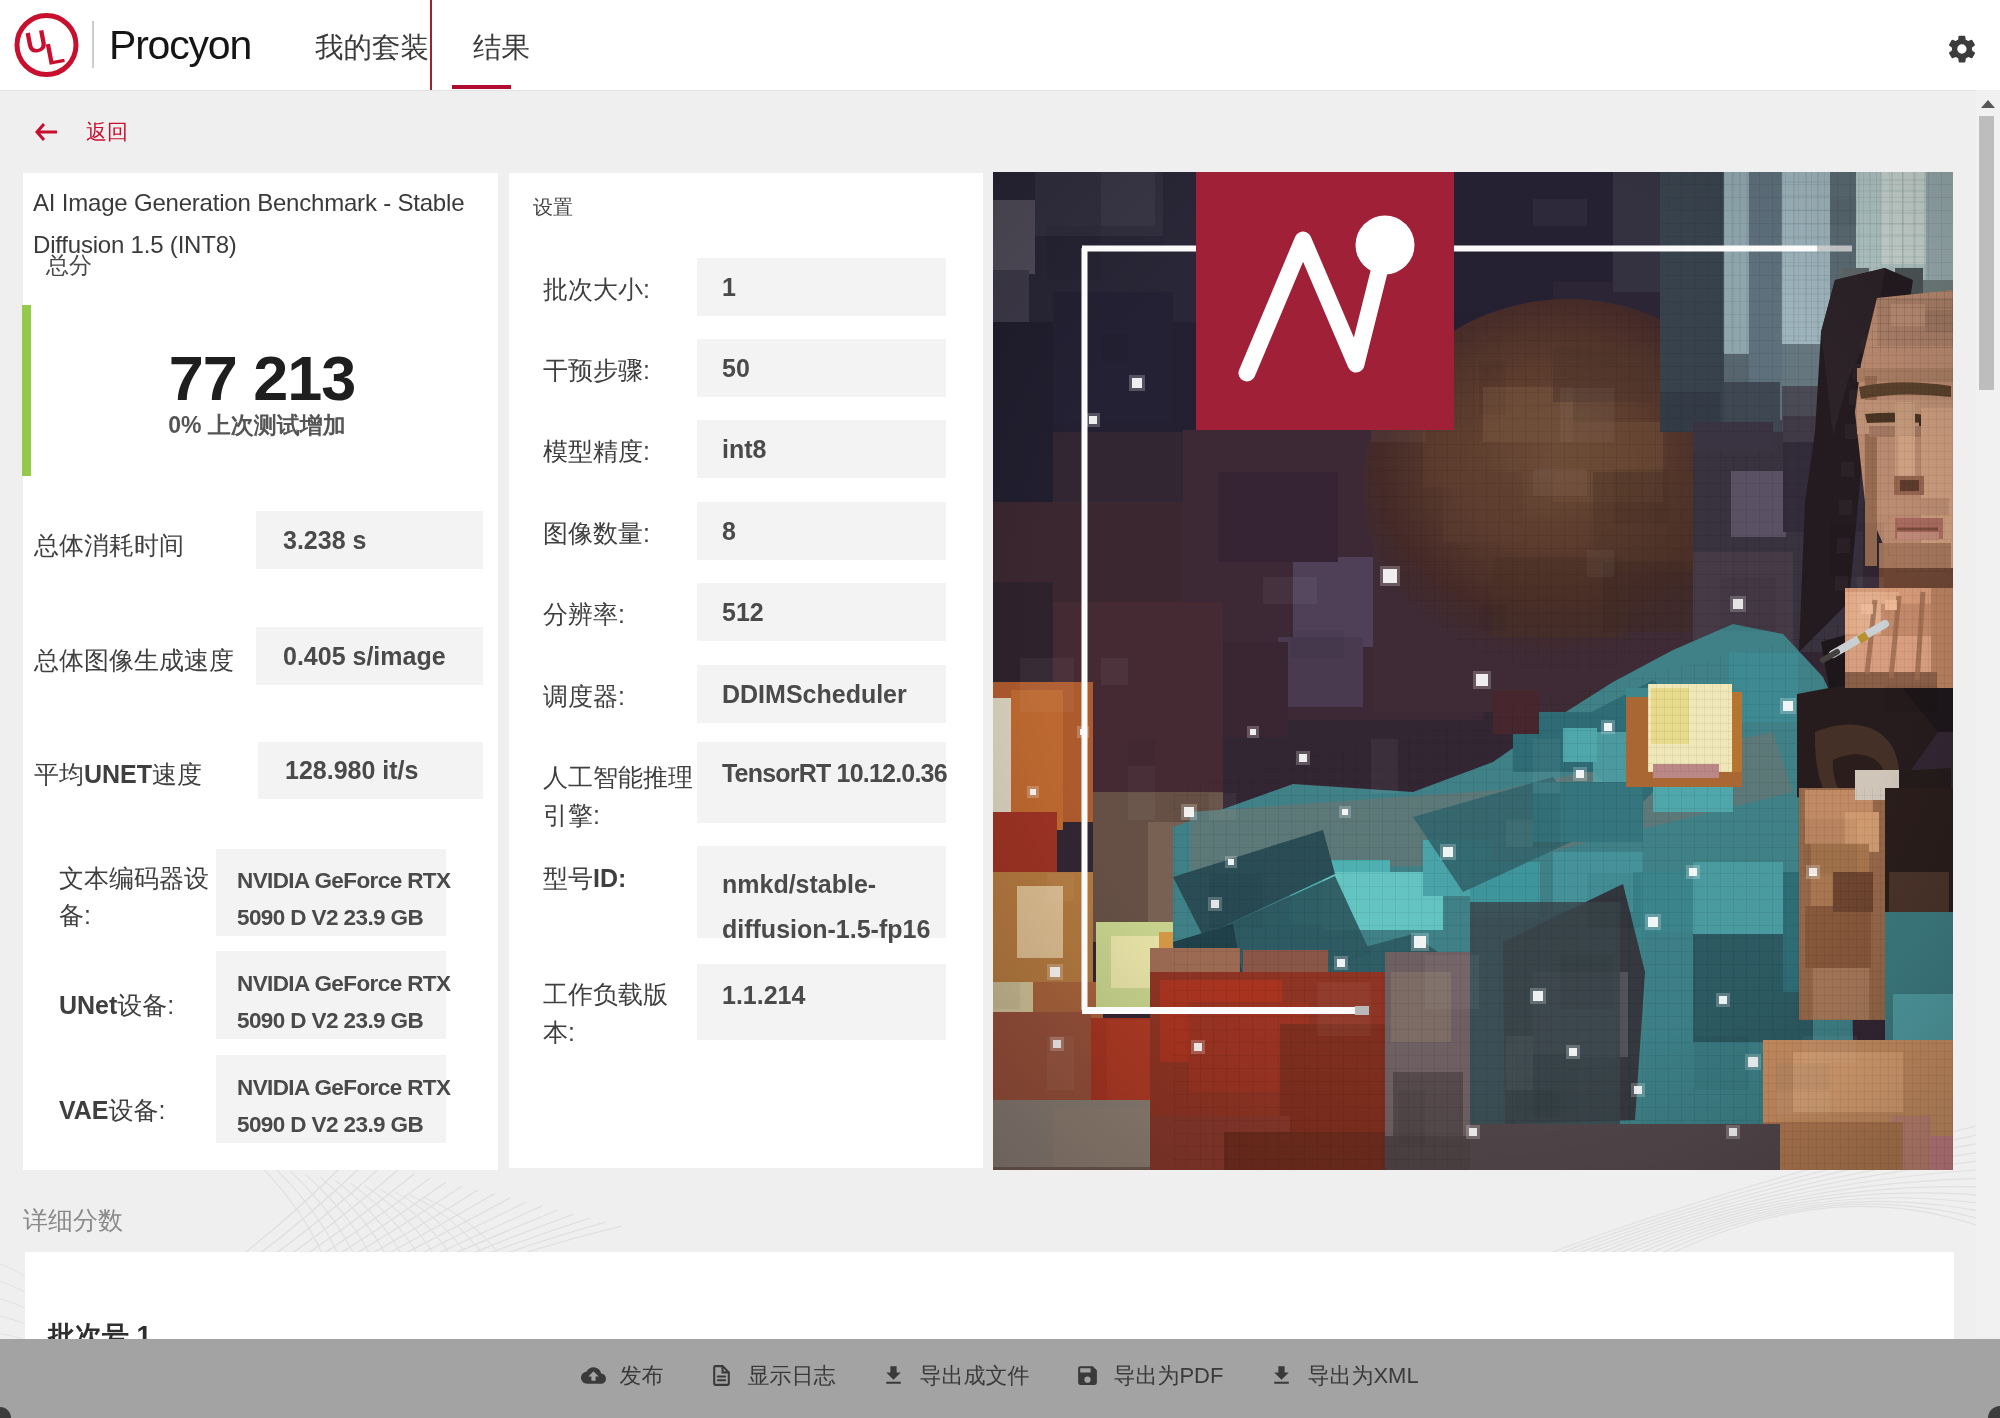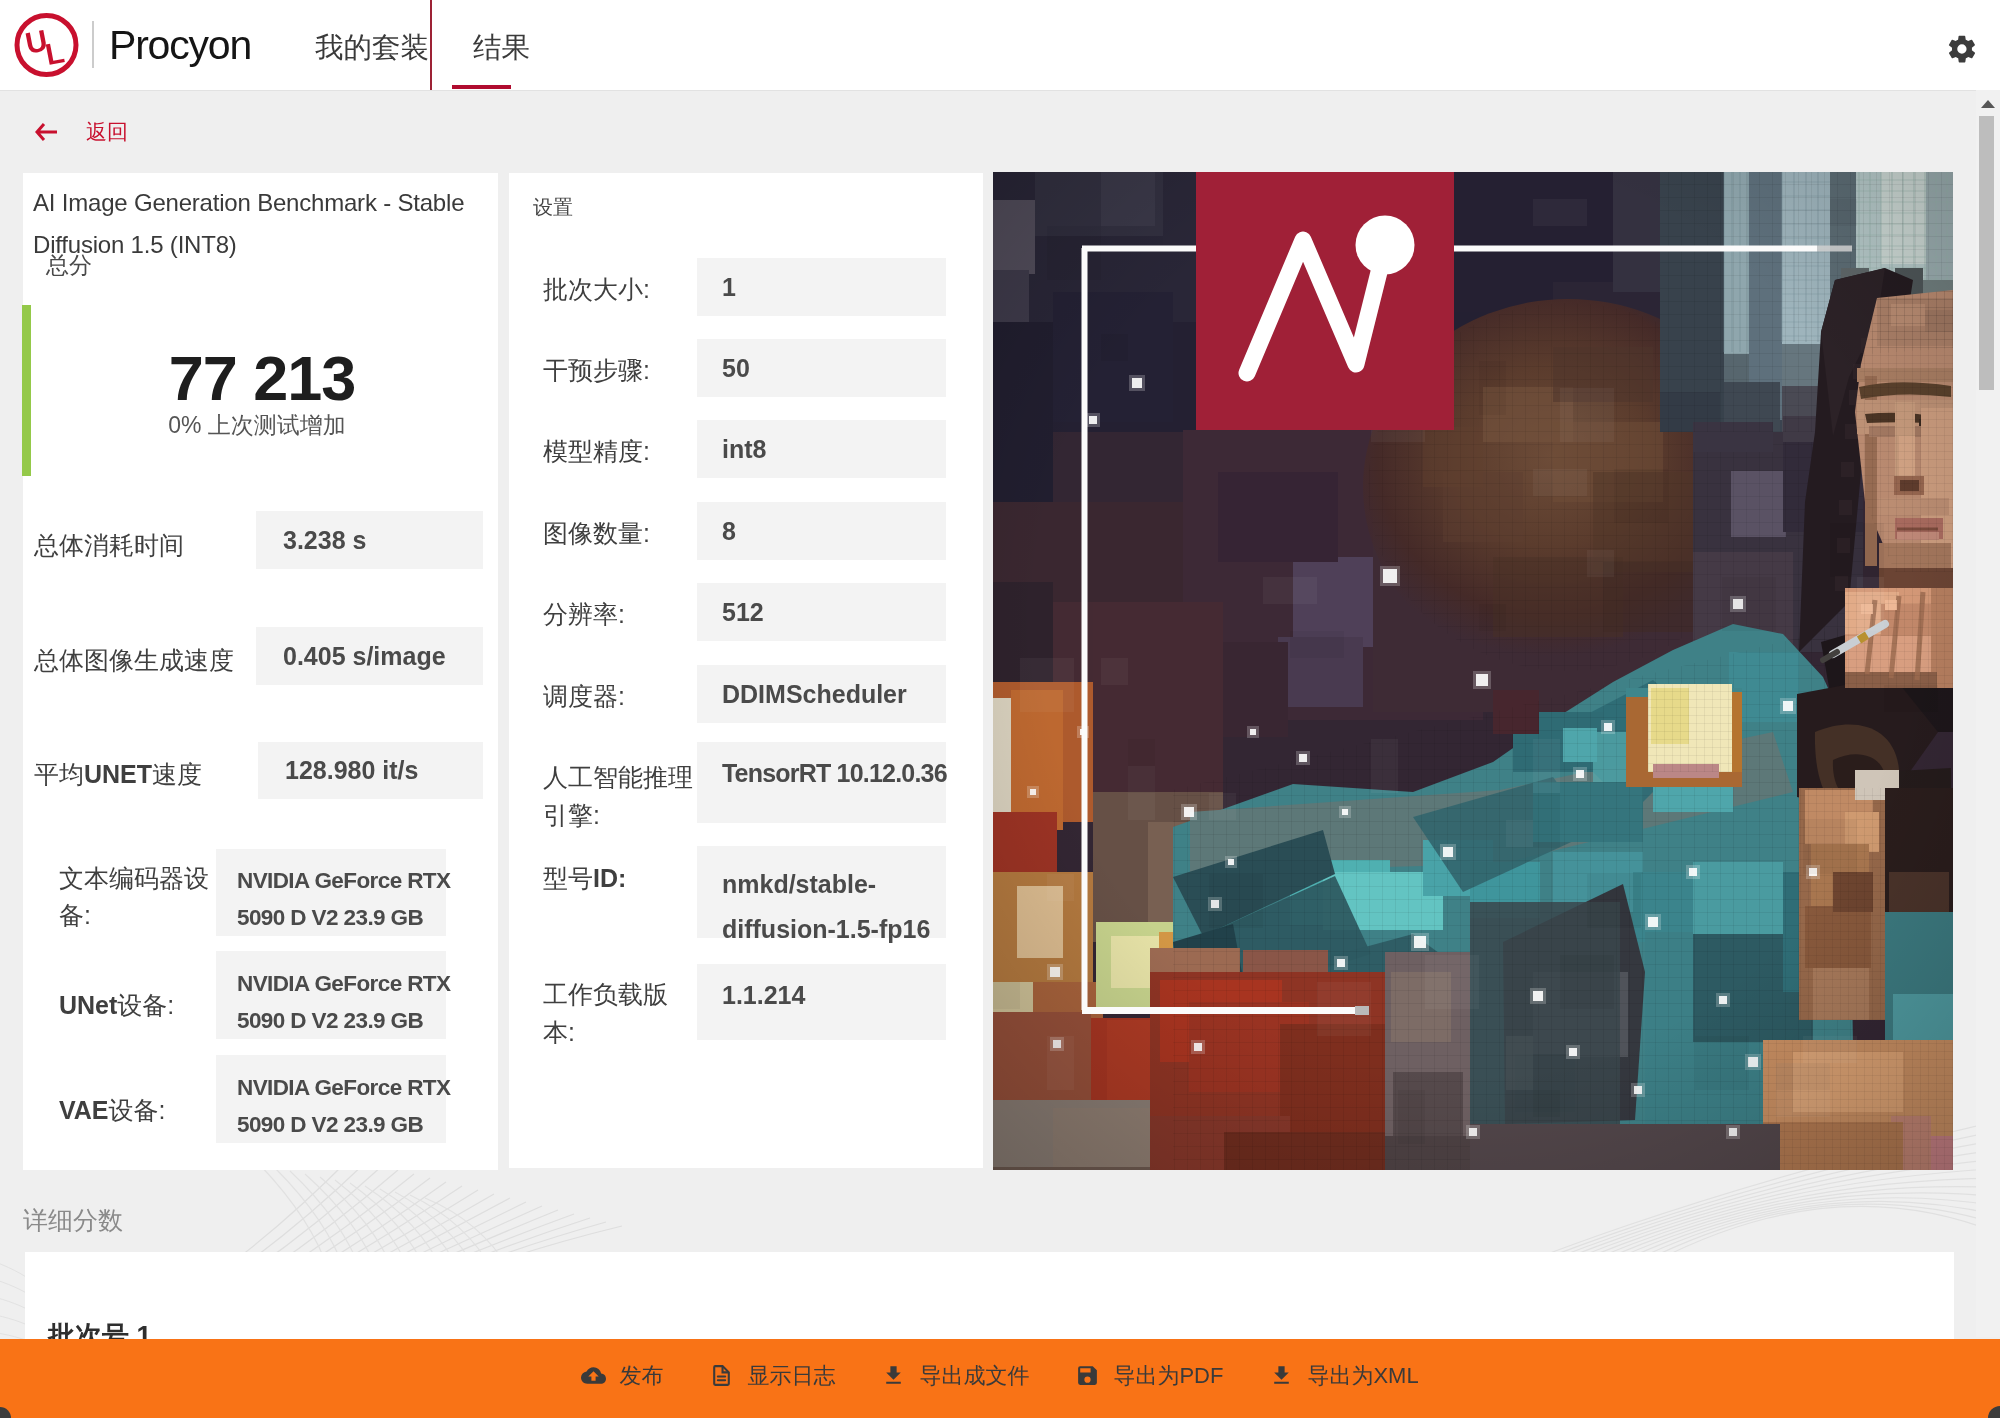--- a/index.html
+++ b/index.html
@@ -21,30 +21,30 @@
 .card{position:absolute;background:#fff;}
 #card1{left:23px;top:173px;width:475px;height:997px;}
 #card2{left:509px;top:173px;width:474px;height:995px;}
 #card3{left:25px;top:1252px;width:1929px;height:92px;}
 .vbox{position:absolute;background:#f3f3f3;color:#4a4a4a;font-weight:bold;font-size:25px;}
 .lbl{position:absolute;color:#3f3f3f;font-size:25px;}
 #title1{position:absolute;left:33px;top:182px;width:460px;font-size:24px;line-height:42px;color:#3a3a3a;letter-spacing:-0.2px;}
 #zongfen{position:absolute;left:46px;top:250px;font-size:23px;color:#4a4a4a;}
 #gbar{position:absolute;left:22px;top:305px;width:9px;height:171px;background:#94c949;}
 #score{position:absolute;left:36px;top:342px;width:452px;text-align:center;font-size:63px;font-weight:bold;color:#1e1e1e;letter-spacing:-1px;}
-#scoresub{position:absolute;left:31px;top:410px;width:452px;text-align:center;font-size:23px;color:#555;}
+#scoresub{position:absolute;left:31px;top:410px;width:452px;text-align:center;font-size:23px;color:#555;font-weight:bold;}
 
 #shezhi{position:absolute;left:533px;top:194px;font-size:20px;color:#444;}
 
 #pic{position:absolute;left:993px;top:172px;width:960px;height:998px;background:#2f2430;}
 
 #detail{position:absolute;left:23px;top:1204px;font-size:25px;color:#8a8a8a;}
 #batch{position:absolute;left:48px;top:1318px;font-size:27px;font-weight:bold;color:#2e2e2e;}
 
-#footer{position:absolute;left:0;top:1339px;width:2000px;height:79px;background:#f97316;z-index:30;}
+#footer{position:absolute;left:0;top:1339px;width:2000px;height:79px;background:#a3a3a3;z-index:30;}
 #fitems{position:absolute;left:0;top:0;width:2000px;height:73px;display:flex;justify-content:center;align-items:center;gap:46px;}
 .fitem{display:flex;align-items:center;gap:13px;font-size:22px;color:#3a3a3a;}
 
 #sbtrack{position:absolute;left:1976px;top:90px;width:24px;height:1247px;background:#f1f1f1;z-index:25;}
 #sbthumb{position:absolute;left:3px;top:26px;width:15px;height:274px;background:#bdbdbd;}
 #sbarrow{position:absolute;left:5px;top:10px;width:0;height:0;border-left:7px solid transparent;border-right:7px solid transparent;border-bottom:8px solid #575757;}
 #corner{position:absolute;left:1988px;top:1406px;width:12px;height:12px;background:#3c3c3c;border-radius:12px 0 0 0;z-index:40;}
 </style></head>
 <body>
 <svg id="bgwaves" class="abs" style="left:0;top:0;" width="2000" height="1418" viewBox="0 0 2000 1418" fill="none">

